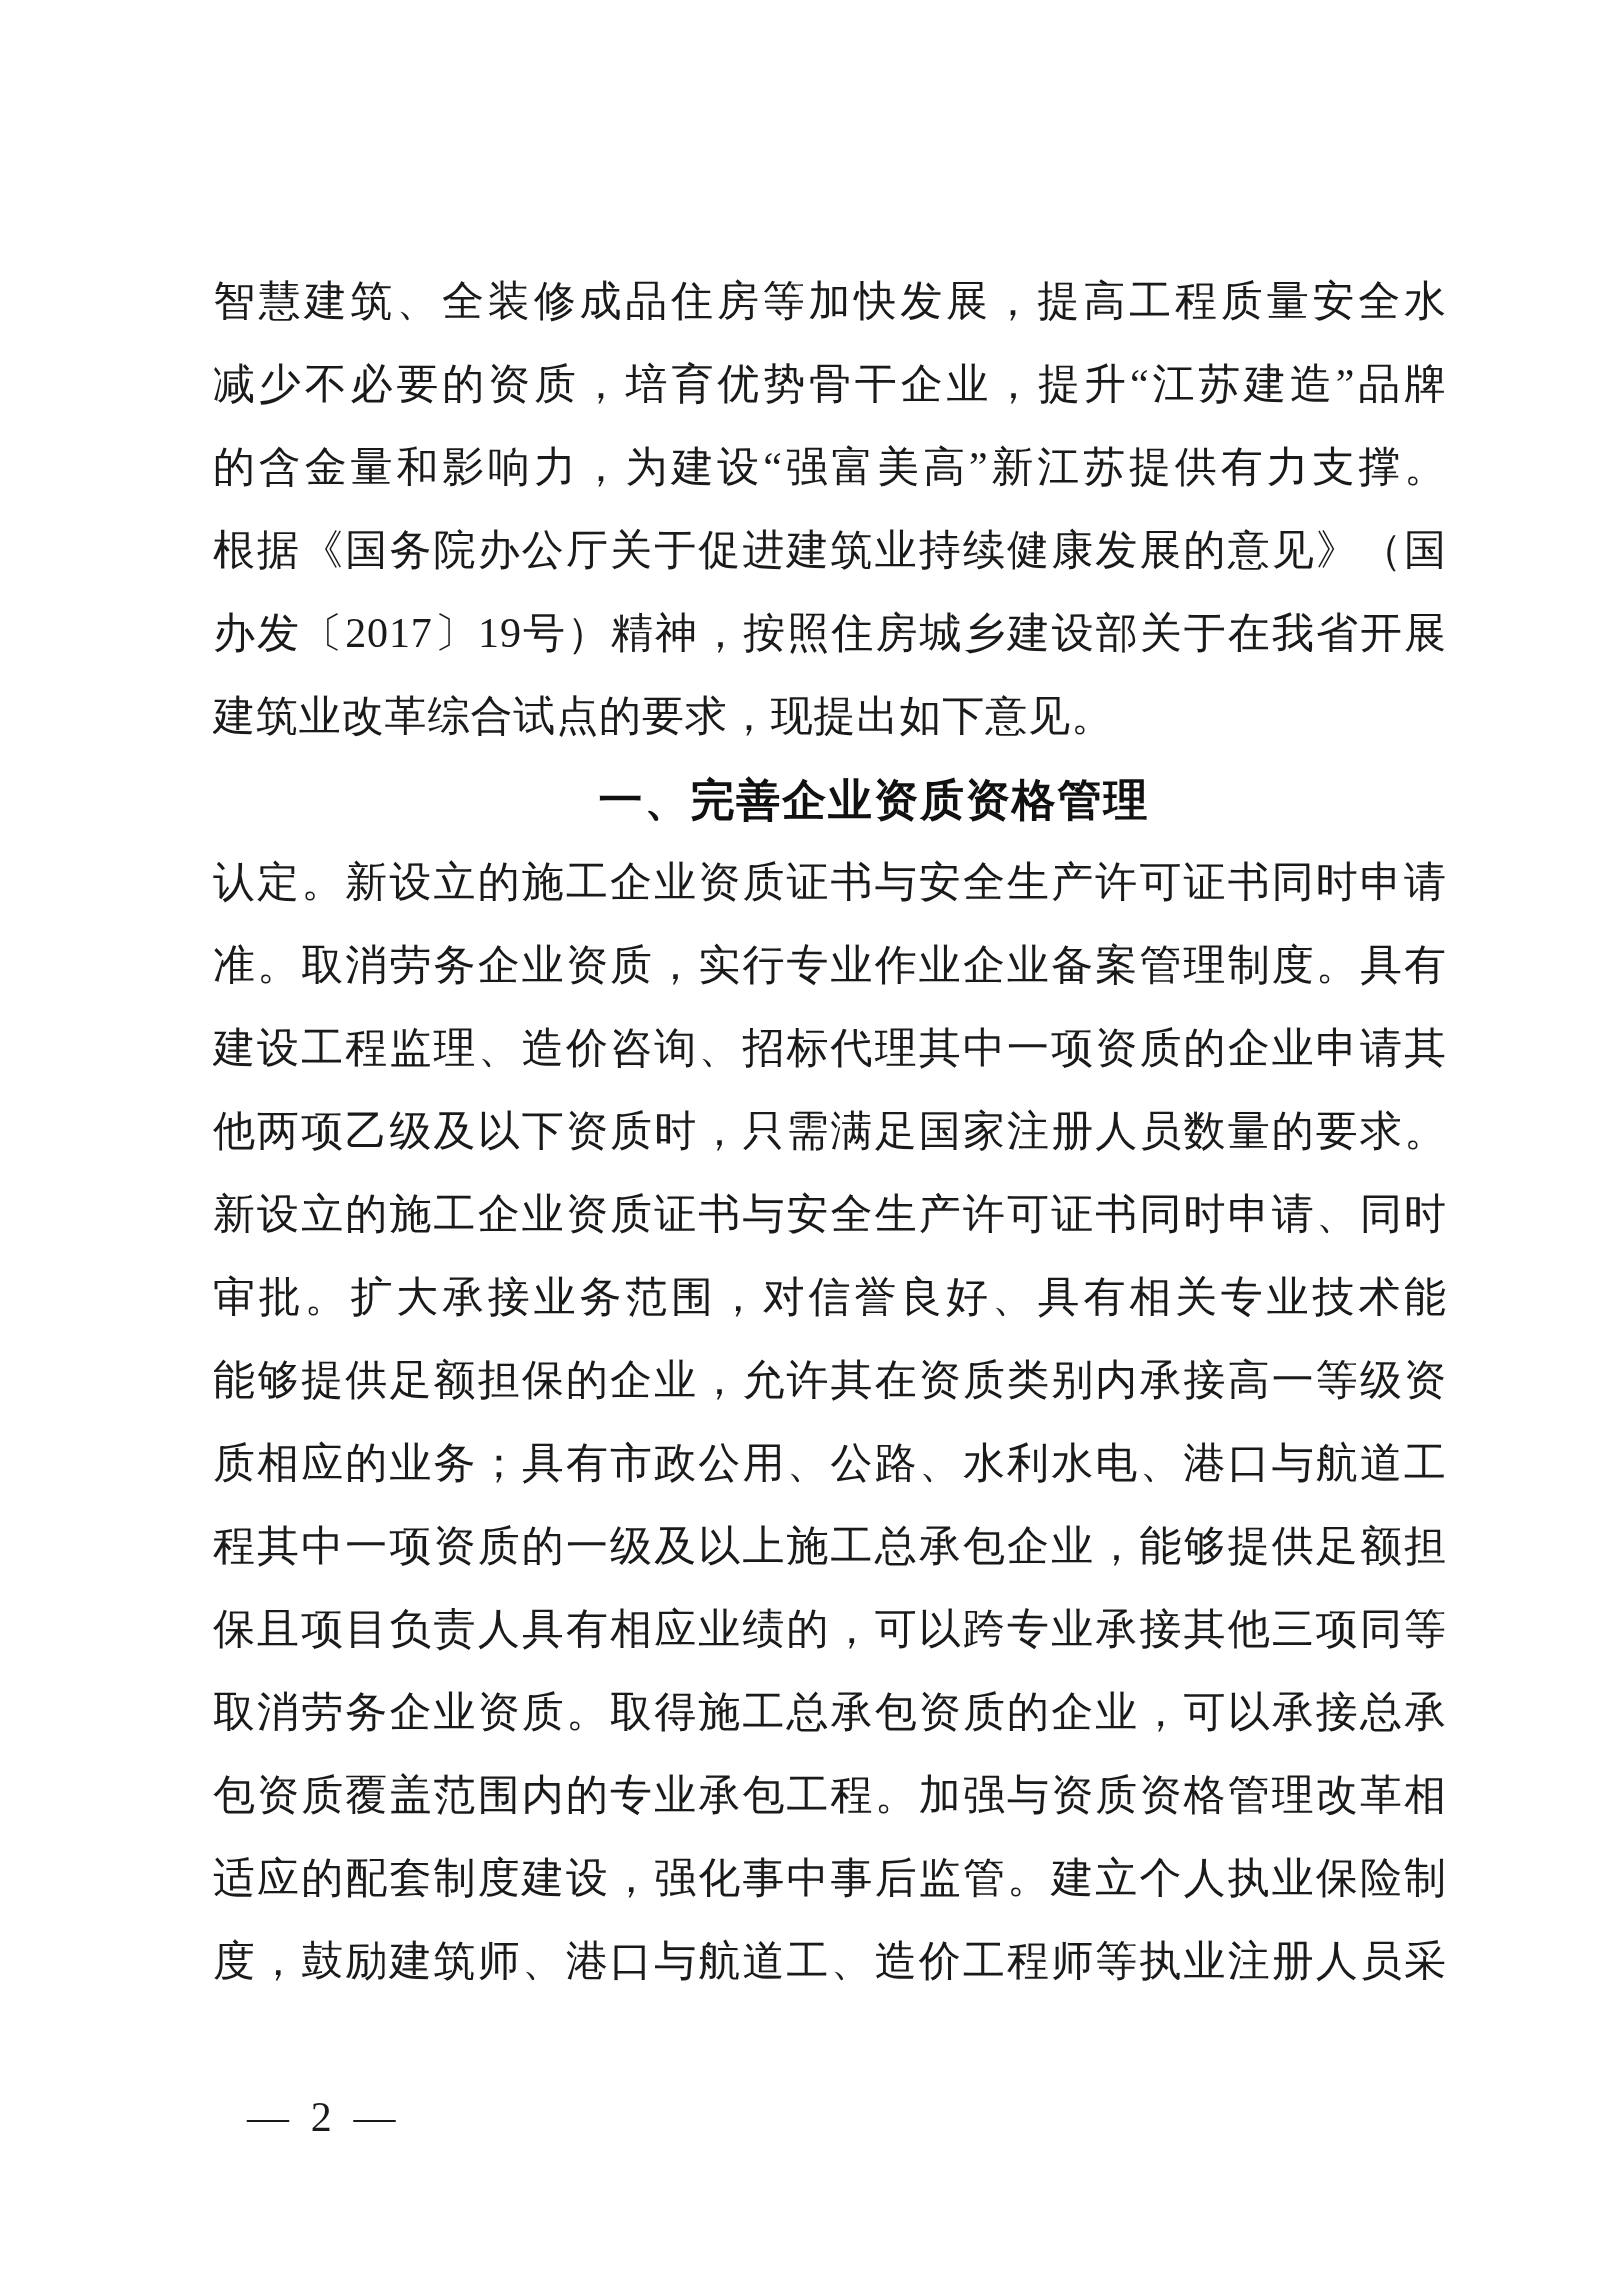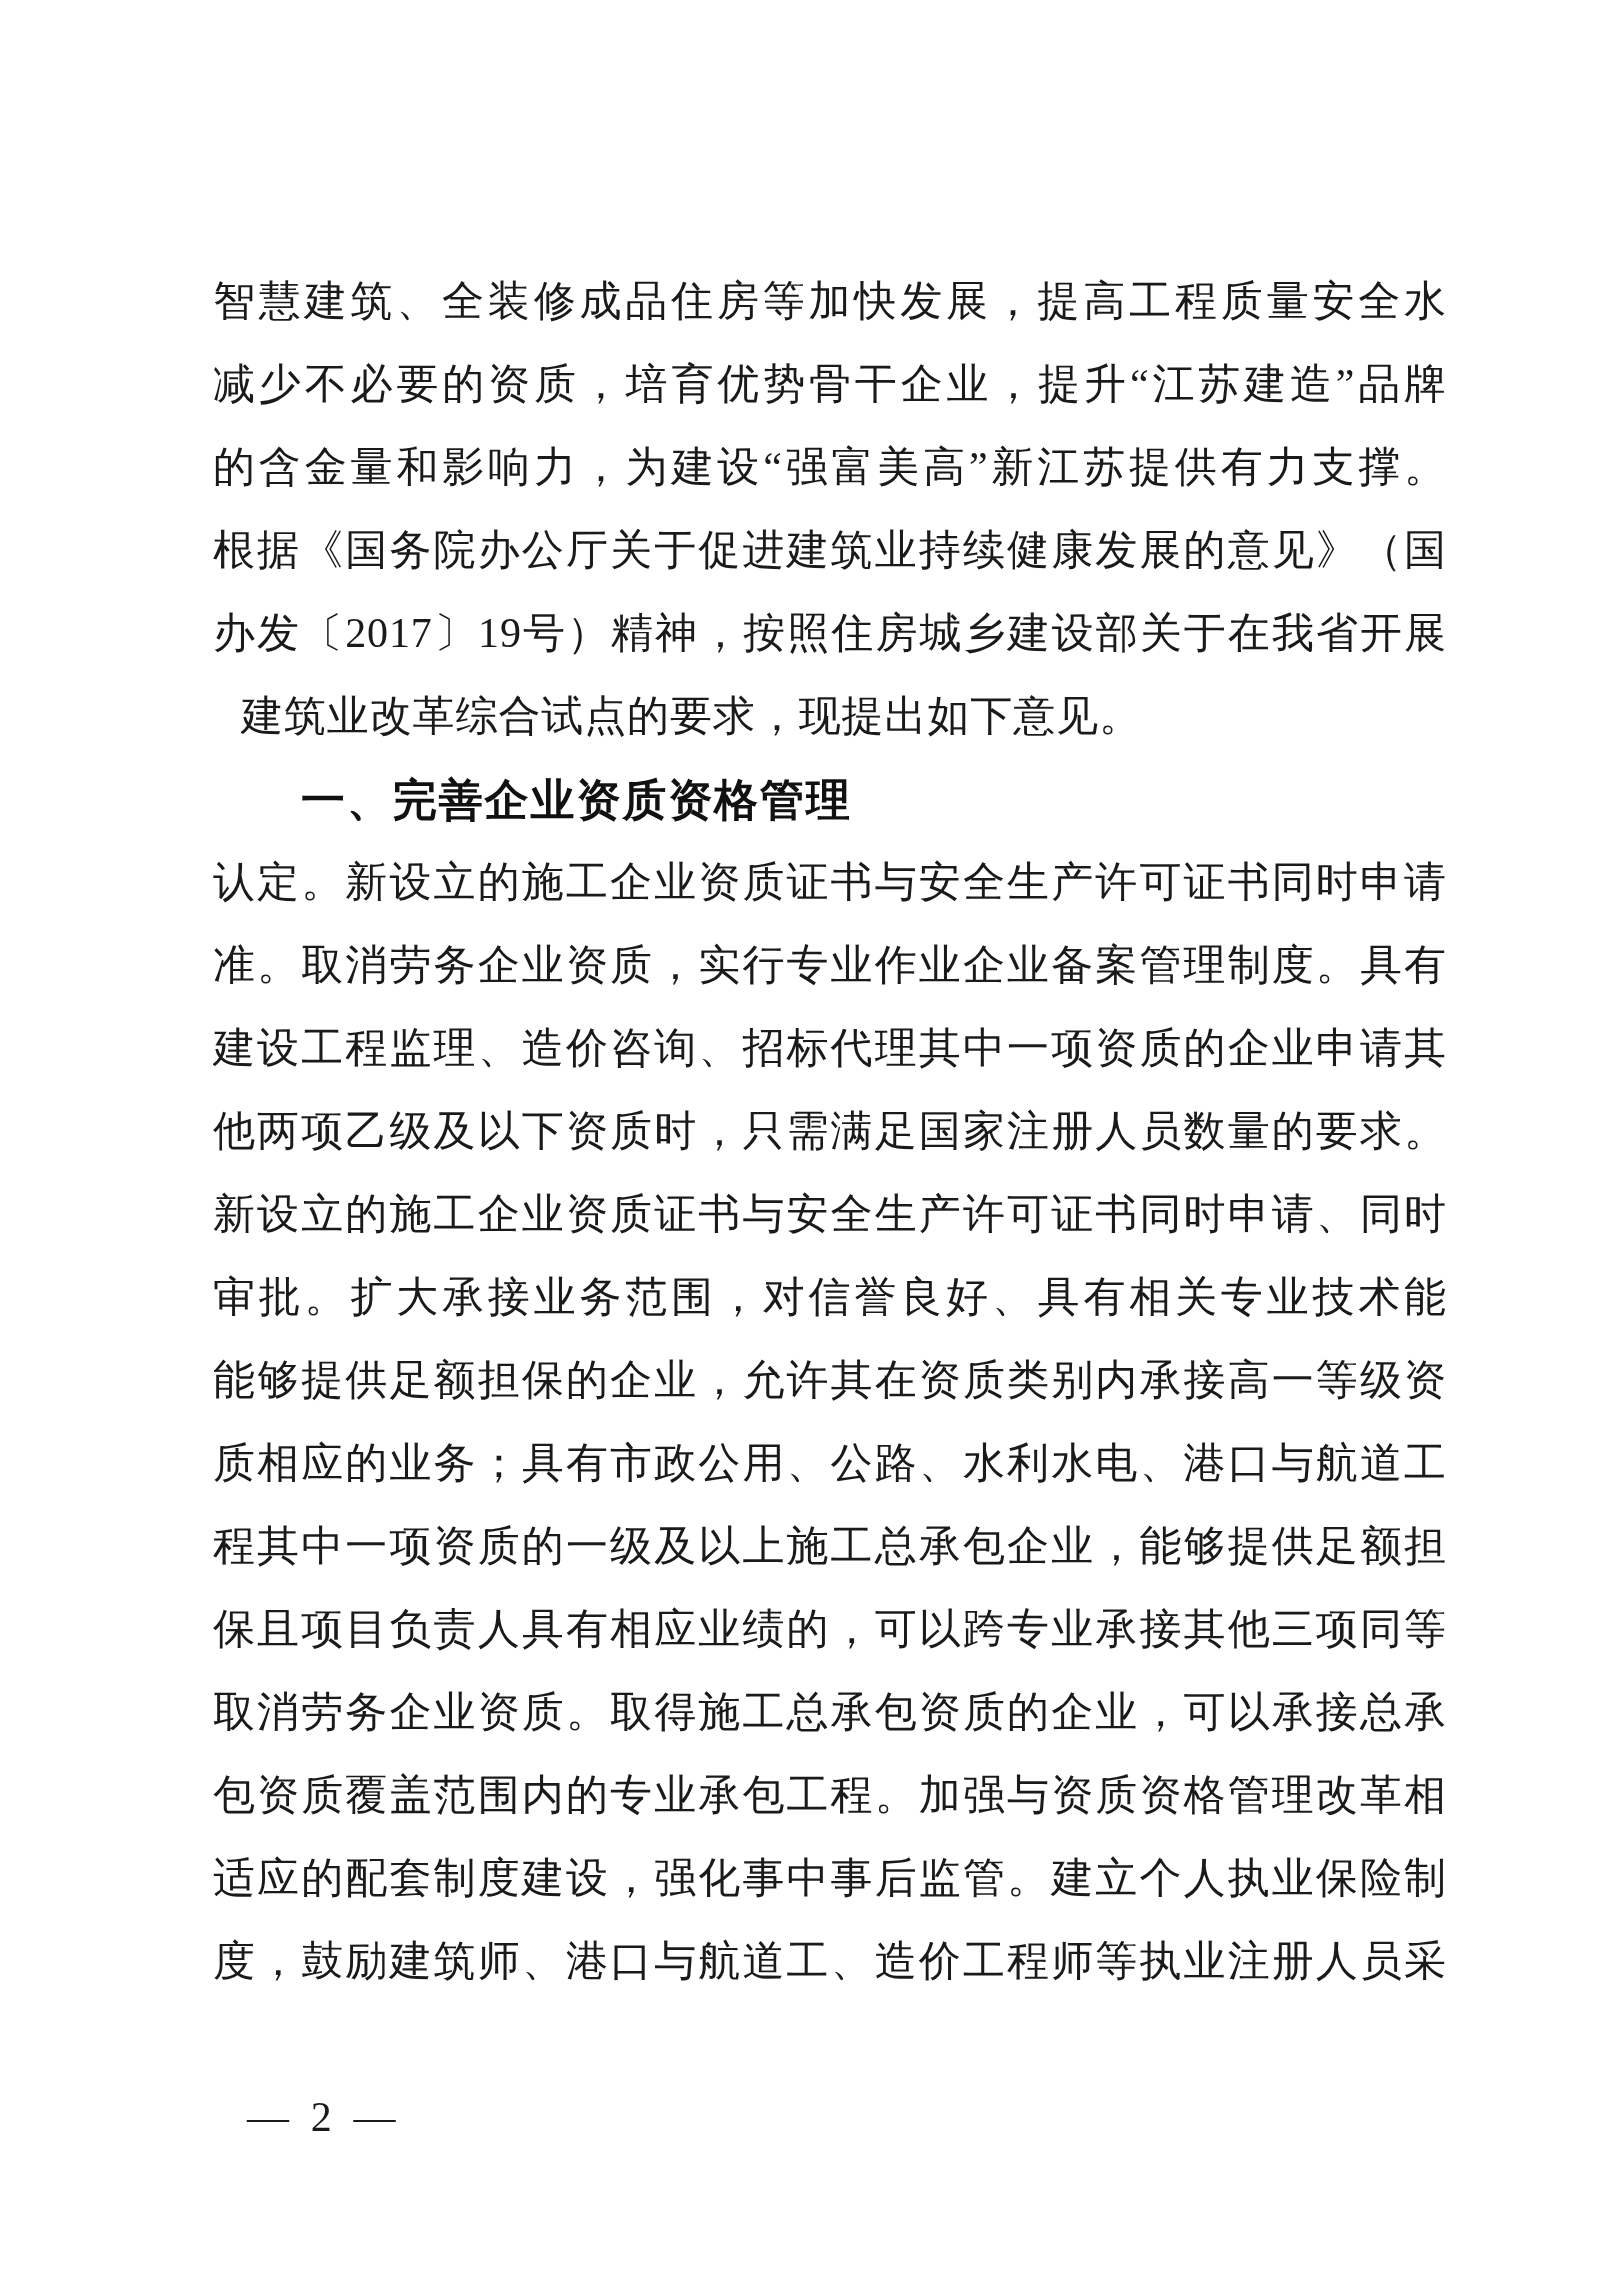--- a/index.html
+++ b/index.html
@@ -29,33 +29,32 @@
     font-size: 42px;
     letter-spacing: 0.9px;
     text-align: justify;
     text-align-last: justify;
     text-justify: inter-character;
     overflow: hidden;
   }
   .line.para-end {
     text-align: left;
     text-align-last: left;
-    margin-left: 28px;
   }
   .line.indent {
     text-indent: 88px;
   }
   .heading {
     height: 83px;
     line-height: 83px;
     font-size: 44px;
     font-weight: 700;
     font-family: "Liberation Sans", sans-serif;
     text-indent: 88px;
-    text-align: left;
+    text-align: center;
     letter-spacing: 1.9px;
     color: #111111;
   }
   .footer {
     position: absolute;
     left: 247px;
     top: 2089px;
     height: 56px;
     line-height: 56px;
     font-size: 42px;

